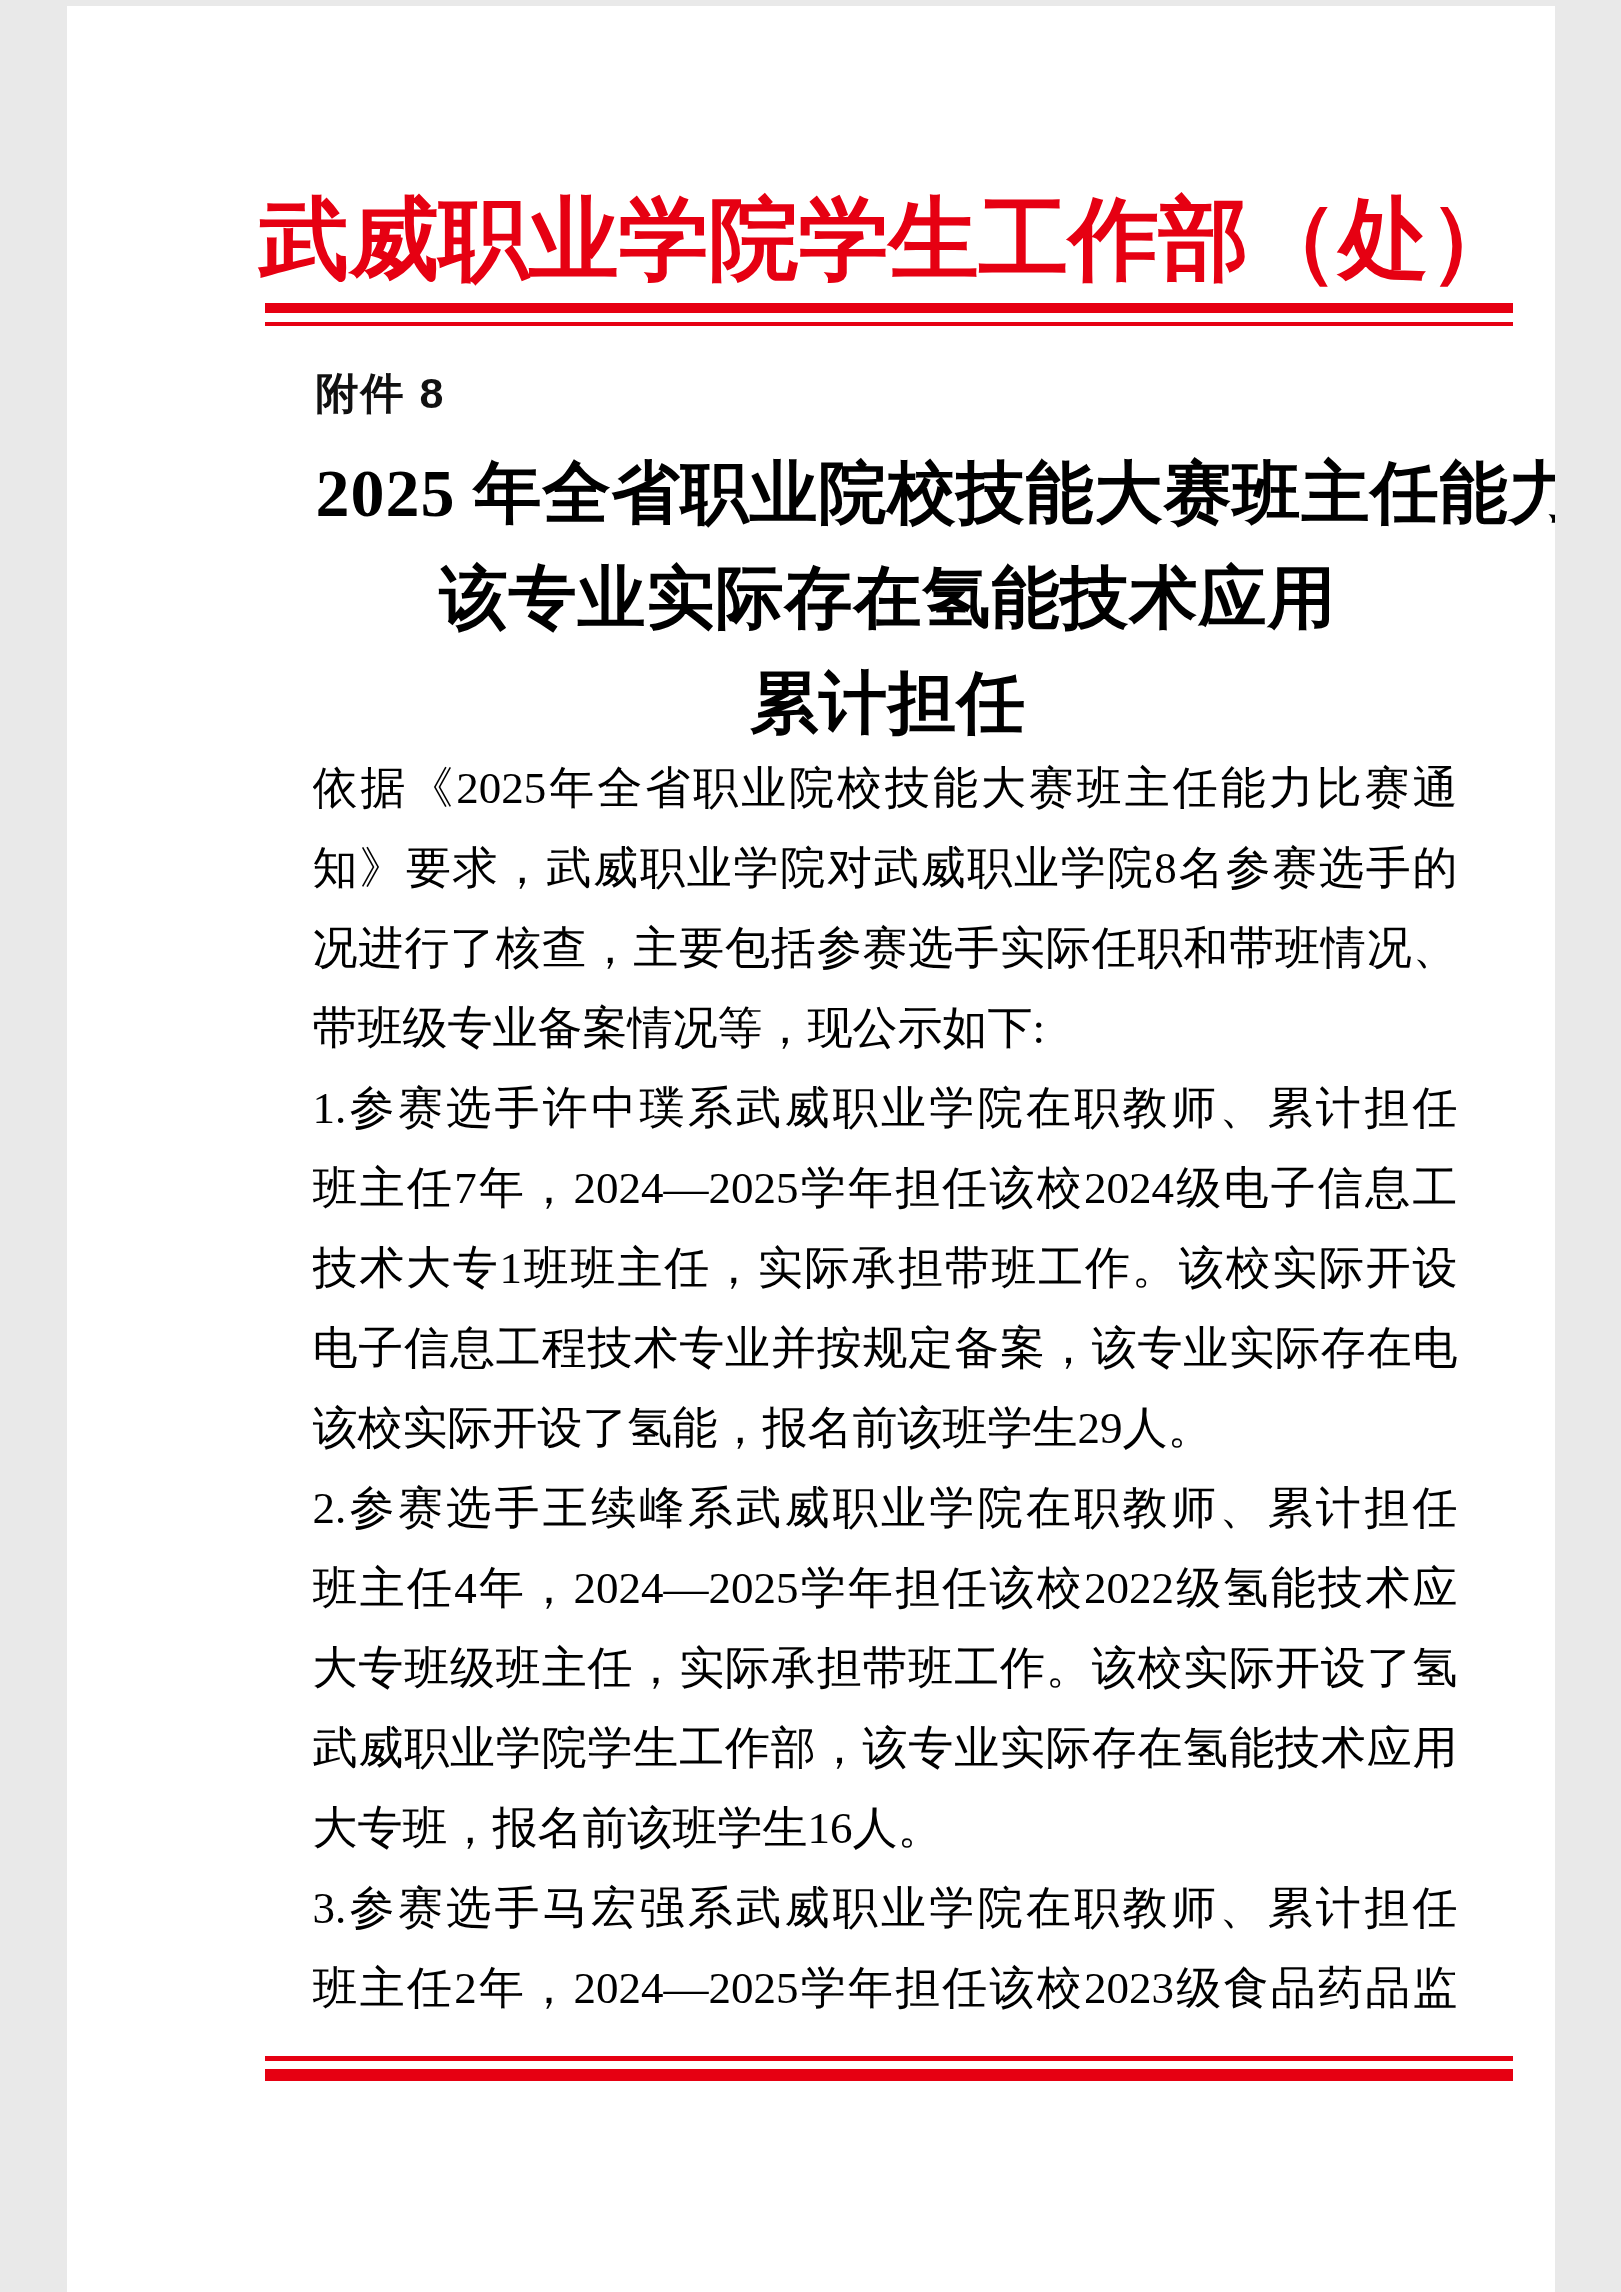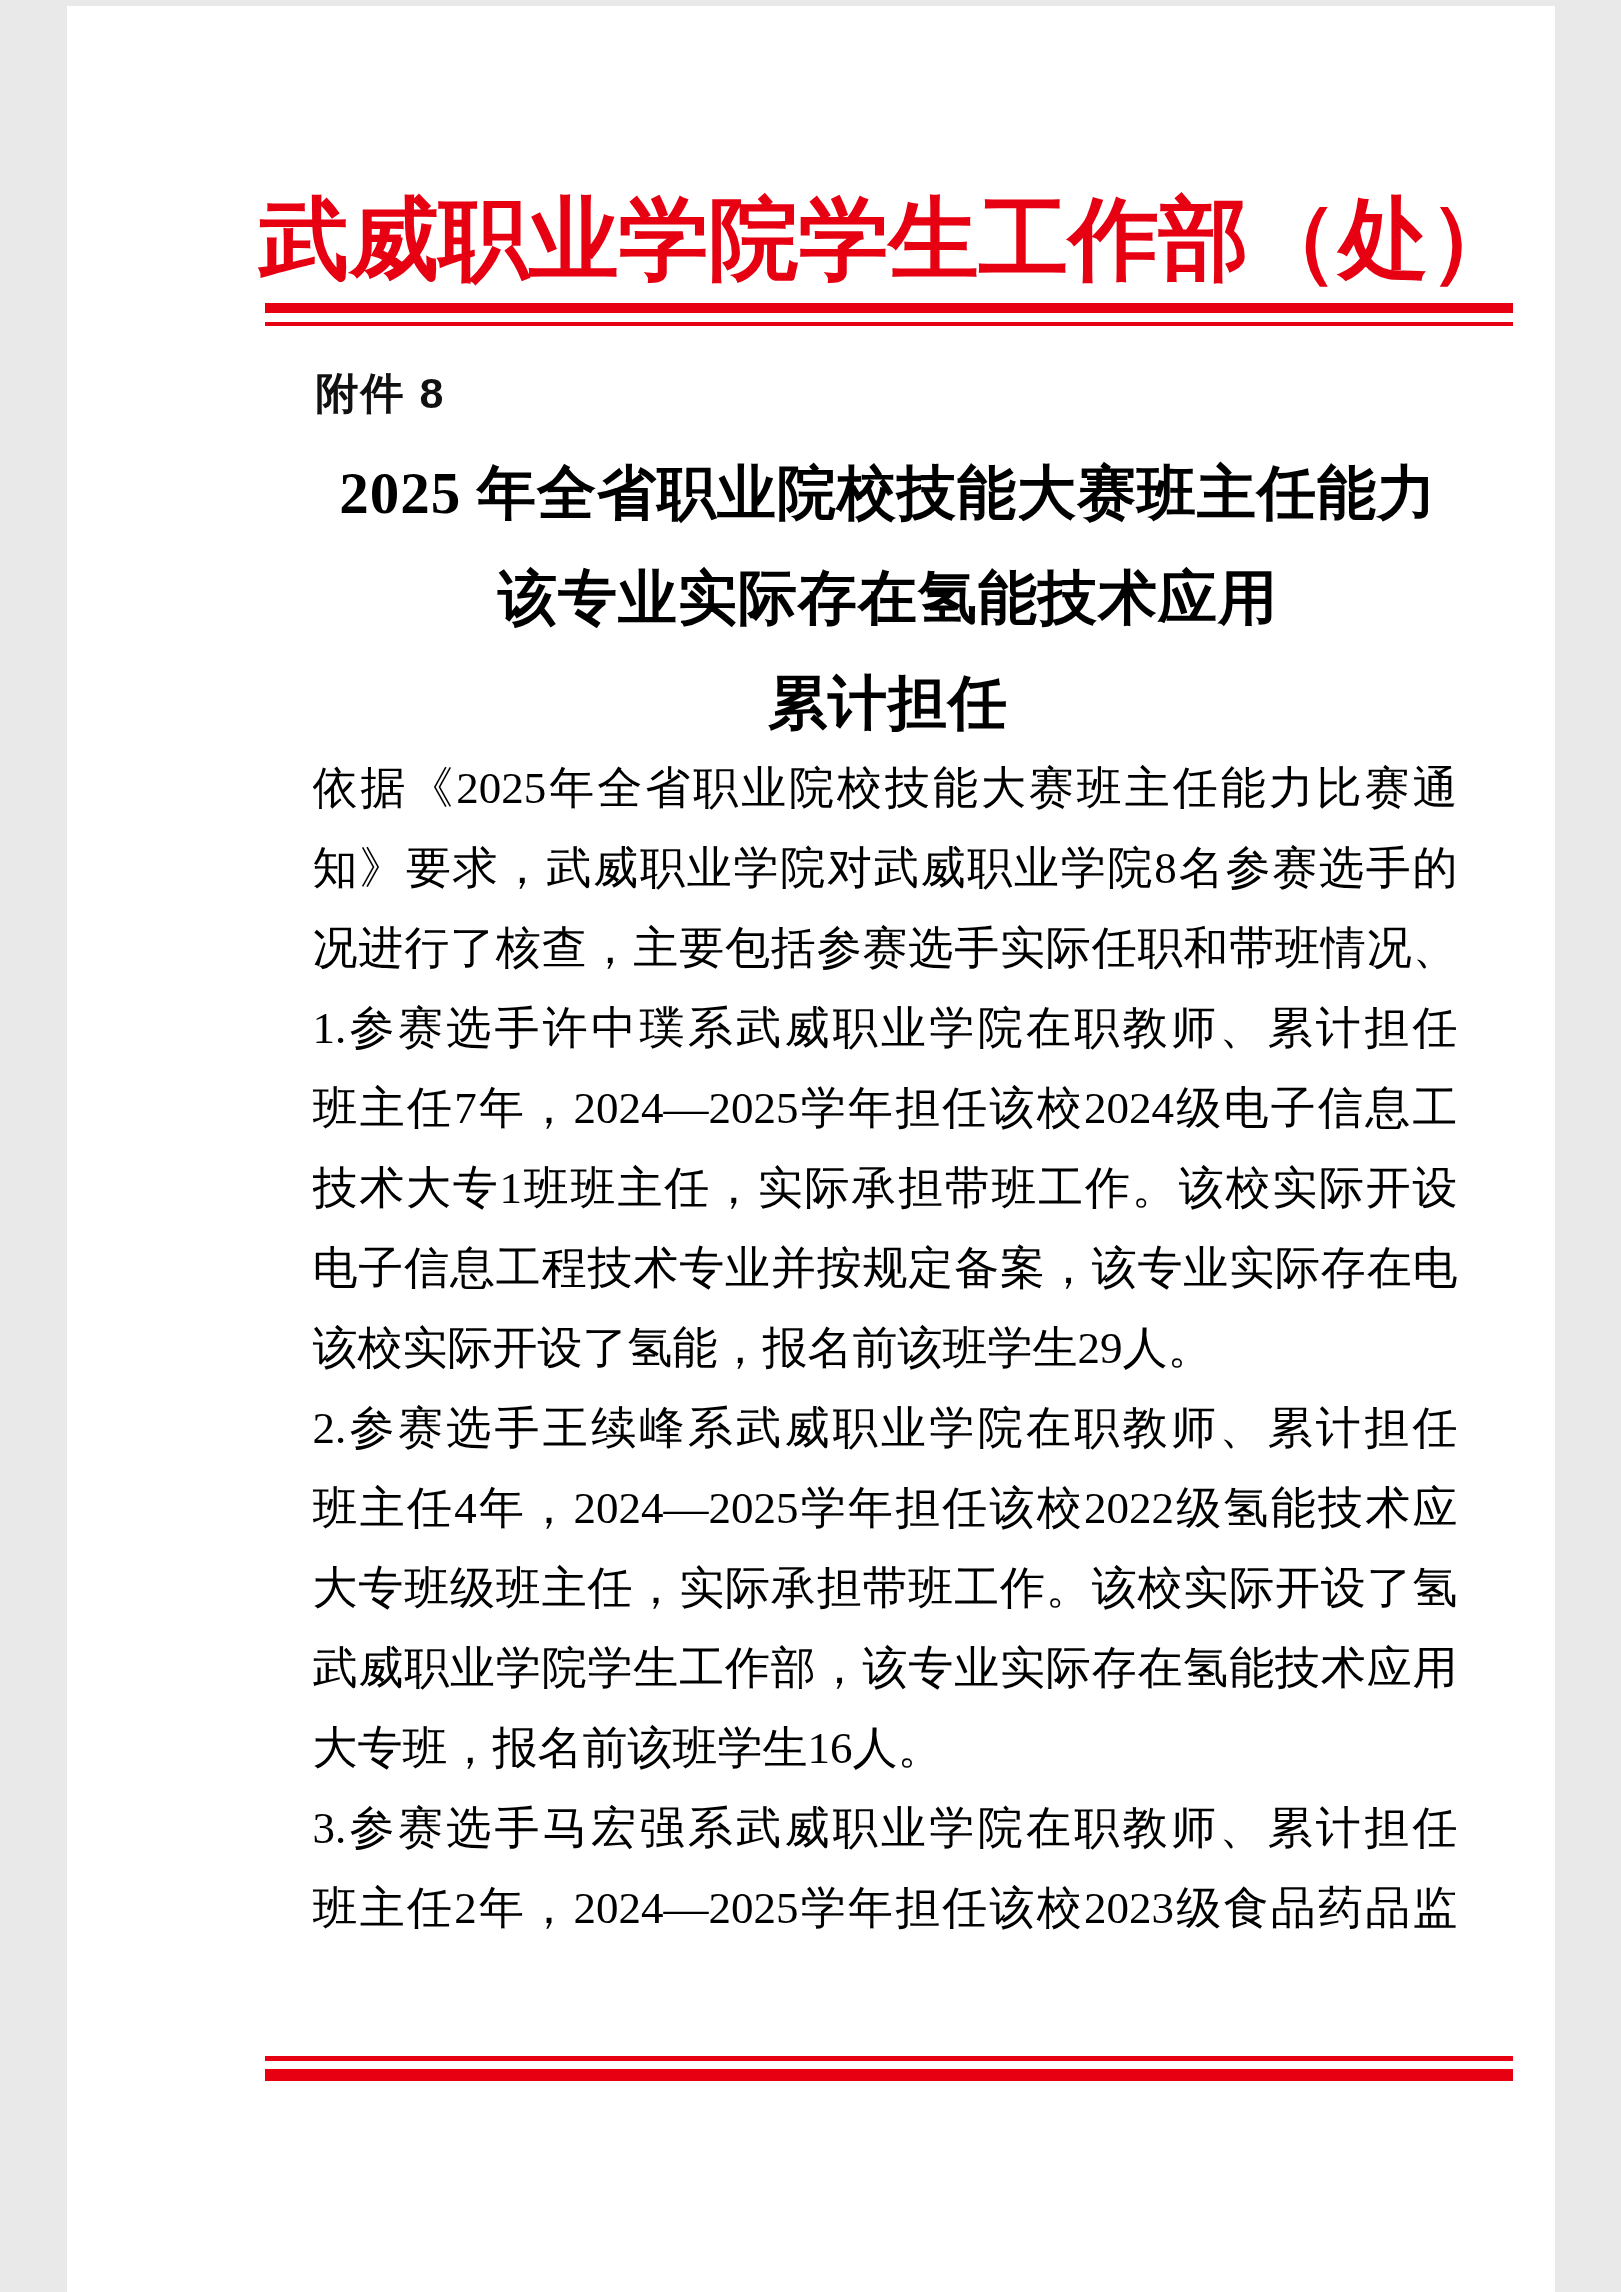--- a/index.html
+++ b/index.html
@@ -43,21 +43,21 @@
     font-weight:600;
     color:#111;
     font-family:"Liberation Sans","DejaVu Sans",sans-serif;
     letter-spacing:2px;
   }
   
   .doc-title{
     position:absolute;
     top:435px;left:249px;width:1145px;
     text-align:center;
-    font-size:59px;
+    font-size:68px;
     line-height:105px;
     font-weight:700;
     color:#000;
     letter-spacing:1px;
     font-family:"Liberation Serif","DejaVu Serif",serif;
   }
   .doc-title .t-line{white-space:nowrap;}
   
   .doc-body{
     position:absolute;
@@ -96,20 +96,21 @@
     <div class="t-line">2025 年全省职业院校技能大赛班主任能力</div>
     <div class="t-line">该专业实际存在氢能技术应用</div>
     <div class="t-line">累计担任</div>
   </div>
 
   <div class="doc-body">
 
     <div class="bl">依据《2025年全省职业院校技能大赛班主任能力比赛通</div>
     <div class="bl">知》要求，武威职业学院对武威职业学院8名参赛选手的情</div>
     <div class="bl">况进行了核查，主要包括参赛选手实际任职和带班情况、所</div>
+    <div class="bl pl">带班级专业备案情况等，现公示如下:</div>
 
     <div class="bl">1.参赛选手许中璞系武威职业学院在职教师、累计担任</div>
     <div class="bl">班主任7年，2024—2025学年担任该校2024级电子信息工程</div>
     <div class="bl">技术大专1班班主任，实际承担带班工作。该校实际开设了</div>
     <div class="bl">电子信息工程技术专业并按规定备案，该专业实际存在电子</div>
     <div class="bl pl">该校实际开设了氢能，报名前该班学生29人。</div>
 
     <div class="bl">2.参赛选手王续峰系武威职业学院在职教师、累计担任</div>
     <div class="bl">班主任4年，2024—2025学年担任该校2022级氢能技术应用</div>
     <div class="bl">大专班级班主任，实际承担带班工作。该校实际开设了氢能</div>

